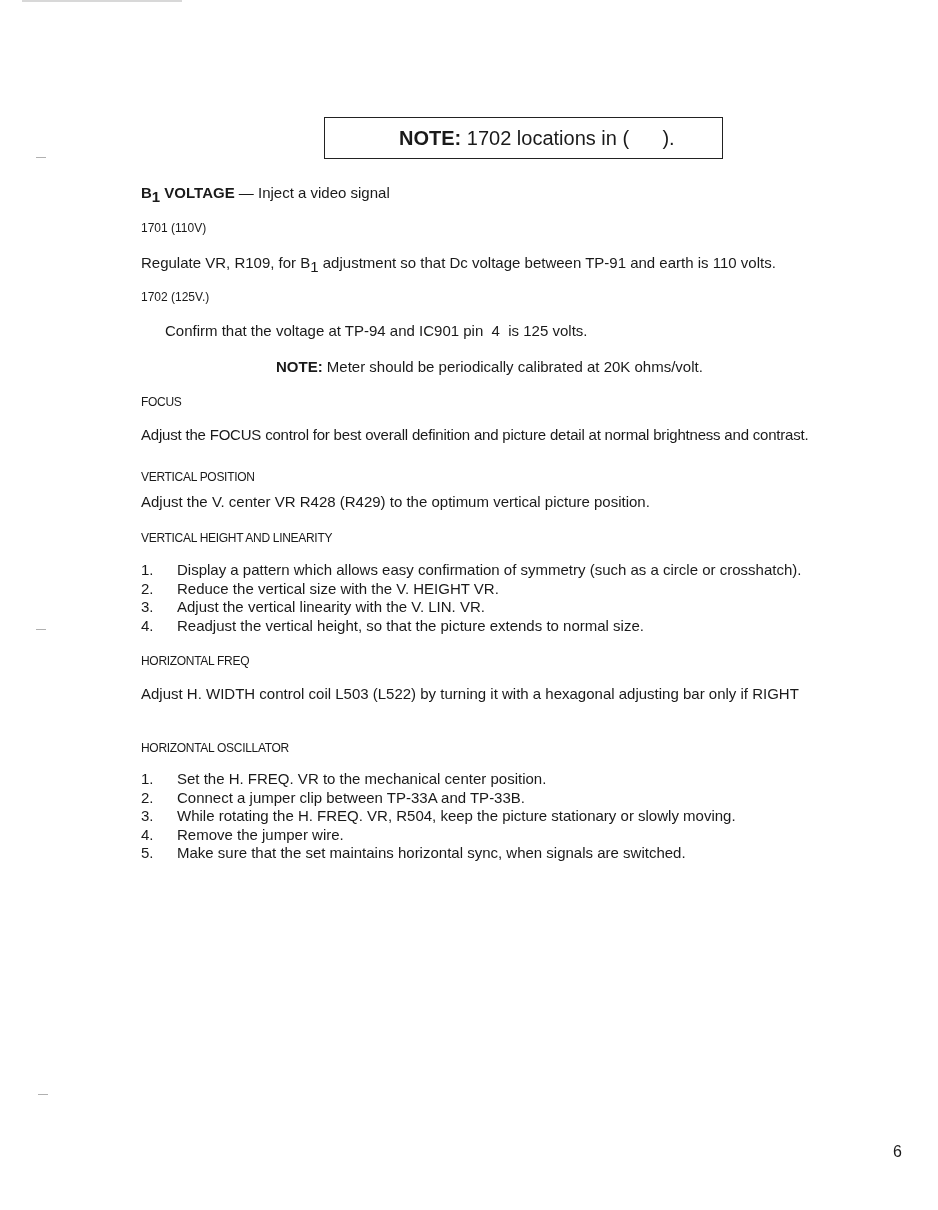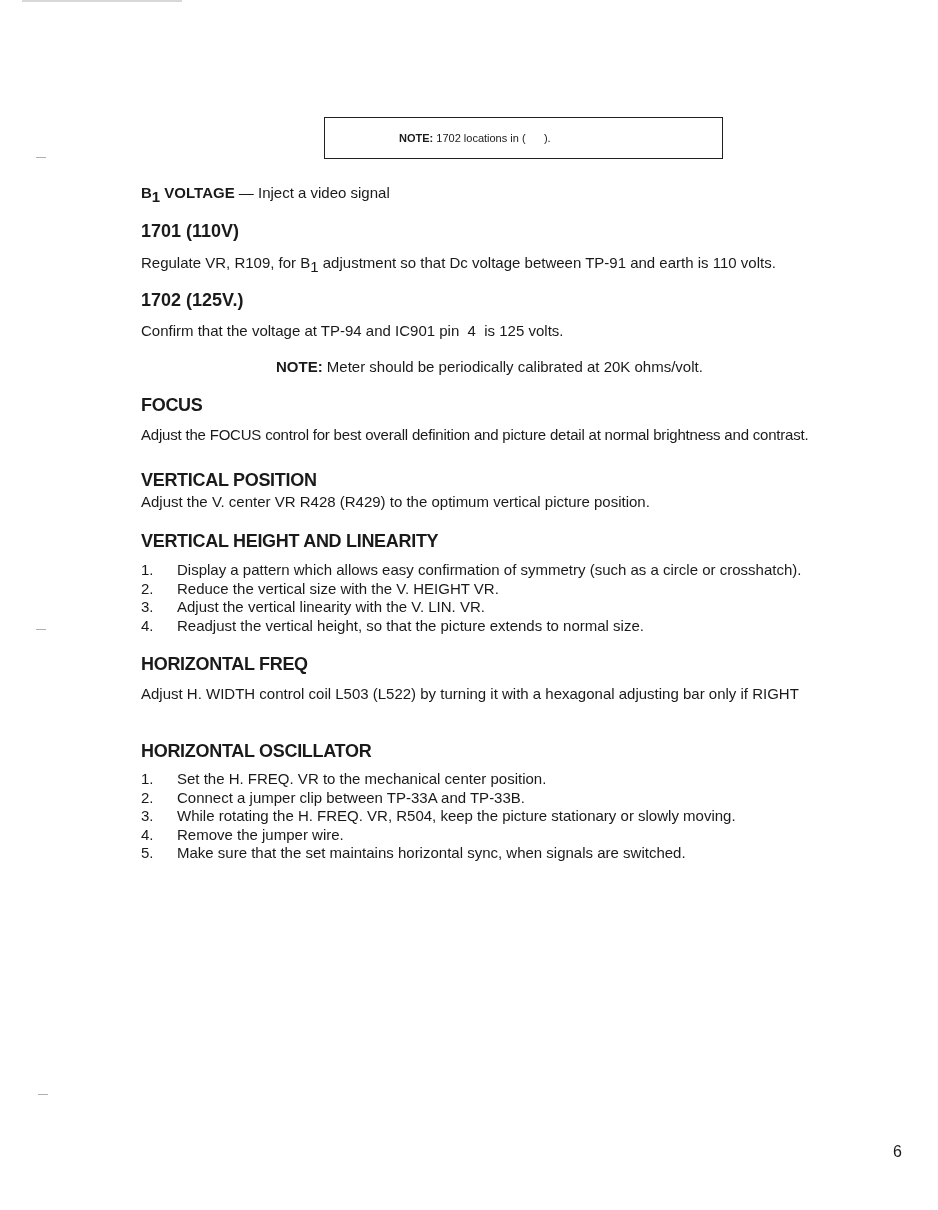--- a/index.html
+++ b/index.html
@@ -2,25 +2,25 @@
 <html><head>
 <meta charset="utf-8">
 <style>
   html, body { margin:0; padding:0; background:#ffffff; }
   body { width:938px; height:1210px; position:relative; overflow:hidden;
          font-family:"Liberation Sans", "DejaVu Sans", sans-serif; color:#1a1a1a; }
   .topline { position:absolute; left:22px; top:0; width:160px; height:2px; background:#d8d8d8; }
   .margin-mark { position:absolute; width:10px; height:1px; background:#b0b0b0; }
   .note-box { position:absolute; left:324px; top:117px; width:399px; height:42px;
               border:1.5px solid #222; box-sizing:border-box;
-              font-size:11px; line-height:40px;text-align:right; }
+              font-size:20px; line-height:40px;text-align:right; }
   .note-box .inner { position:absolute; left:74px; top:0; }
   .b { font-weight:bold; }
   .block { position:absolute; left:141px; font-size:15px; }
-  .h { font-weight:bold; font-size:18px; }
+  .h { font-weight:normal; font-size:12px; }
   .h.tight { letter-spacing:-0.3px; }
   .p { font-size:15px; line-height:18px; }
   sub { font-size:15px; vertical-align:-4px; line-height:0; }
   .list { position:absolute; left:141px; font-size:15px; }
   .li { height:18.5px; line-height:18.5px; position:relative; white-space:nowrap; }
   .li .num { position:absolute; left:0; }
   .li .txt { position:absolute; left:36px; }
   .pagenum { position:absolute; left:893px; top:1143px; font-size:16px; }
 </style>
 </head>
@@ -38,21 +38,21 @@
 <div class="block" style="top:184px;">
   <span class="b">B</span><sub class="b">1</sub><span class="b"> VOLTAGE</span><span> — Inject a video signal</span>
 </div>
 
 <div class="block h" style="top:221px;">1701 (110V)</div>
 <div class="block p" style="top:254px;">
   <span>Regulate VR, R109, for B</span><sub>1</sub><span> adjustment so that Dc voltage between TP-91 and earth is 110 volts.</span>
 </div>
 
 <div class="block h" style="top:290px;">1702 (125V.)</div>
-<div class="block p" style="top:322px;white-space:pre;">Confirm that the voltage at TP-94 and IC901 pin  4  is 125 volts.</div>
+<div class="block p" style="top:322px;white-space:pre;margin-left:24px;">Confirm that the voltage at TP-94 and IC901 pin  4  is 125 volts.</div>
 
 <div class="block" style="left:276px;top:358px;">
   <span class="b">NOTE:</span><span> Meter should be periodically calibrated at 20K ohms/volt.</span>
 </div>
 
 <div class="block h tight" style="top:395px;">FOCUS</div>
 <div class="block p" style="top:426px;letter-spacing:-0.2px;">Adjust the FOCUS control for best overall definition and picture detail at normal brightness and contrast.</div>
 
 <div class="block h tight" style="top:462px;margin-top:8px;">VERTICAL POSITION</div>
 <div class="block p" style="top:493px;">Adjust the V. center VR R428 (R429) to the optimum vertical picture position.</div>

